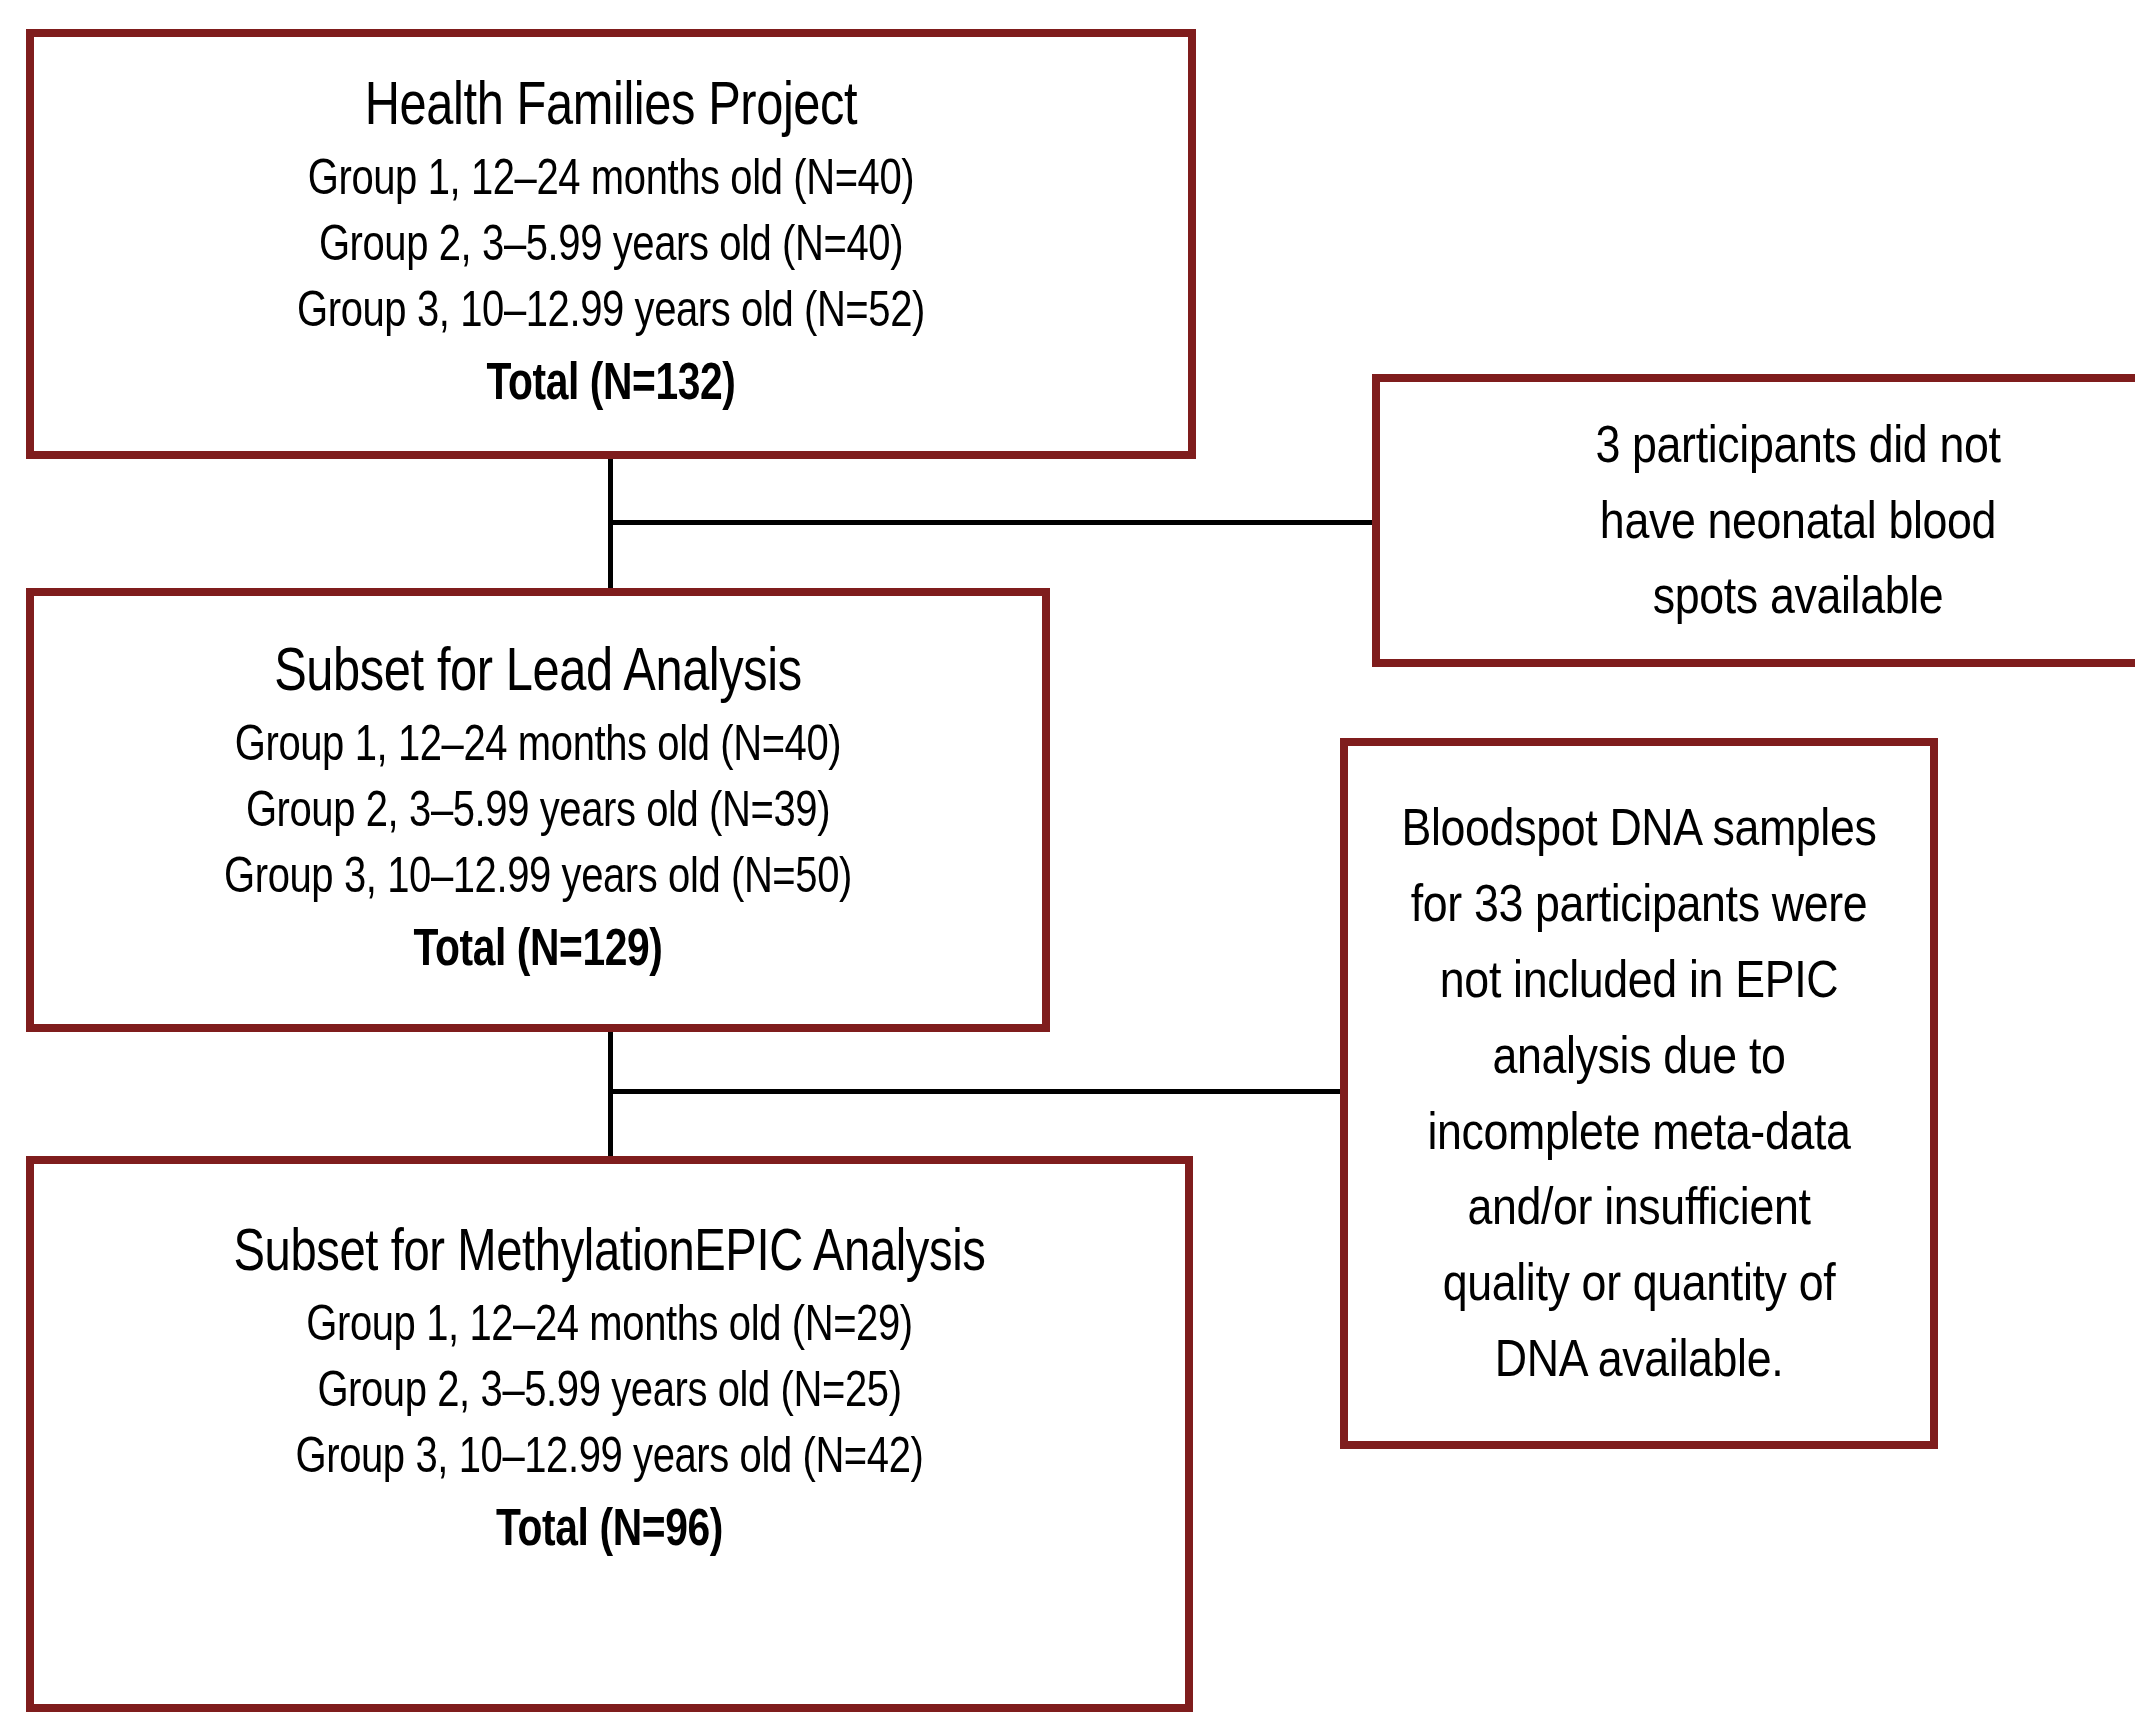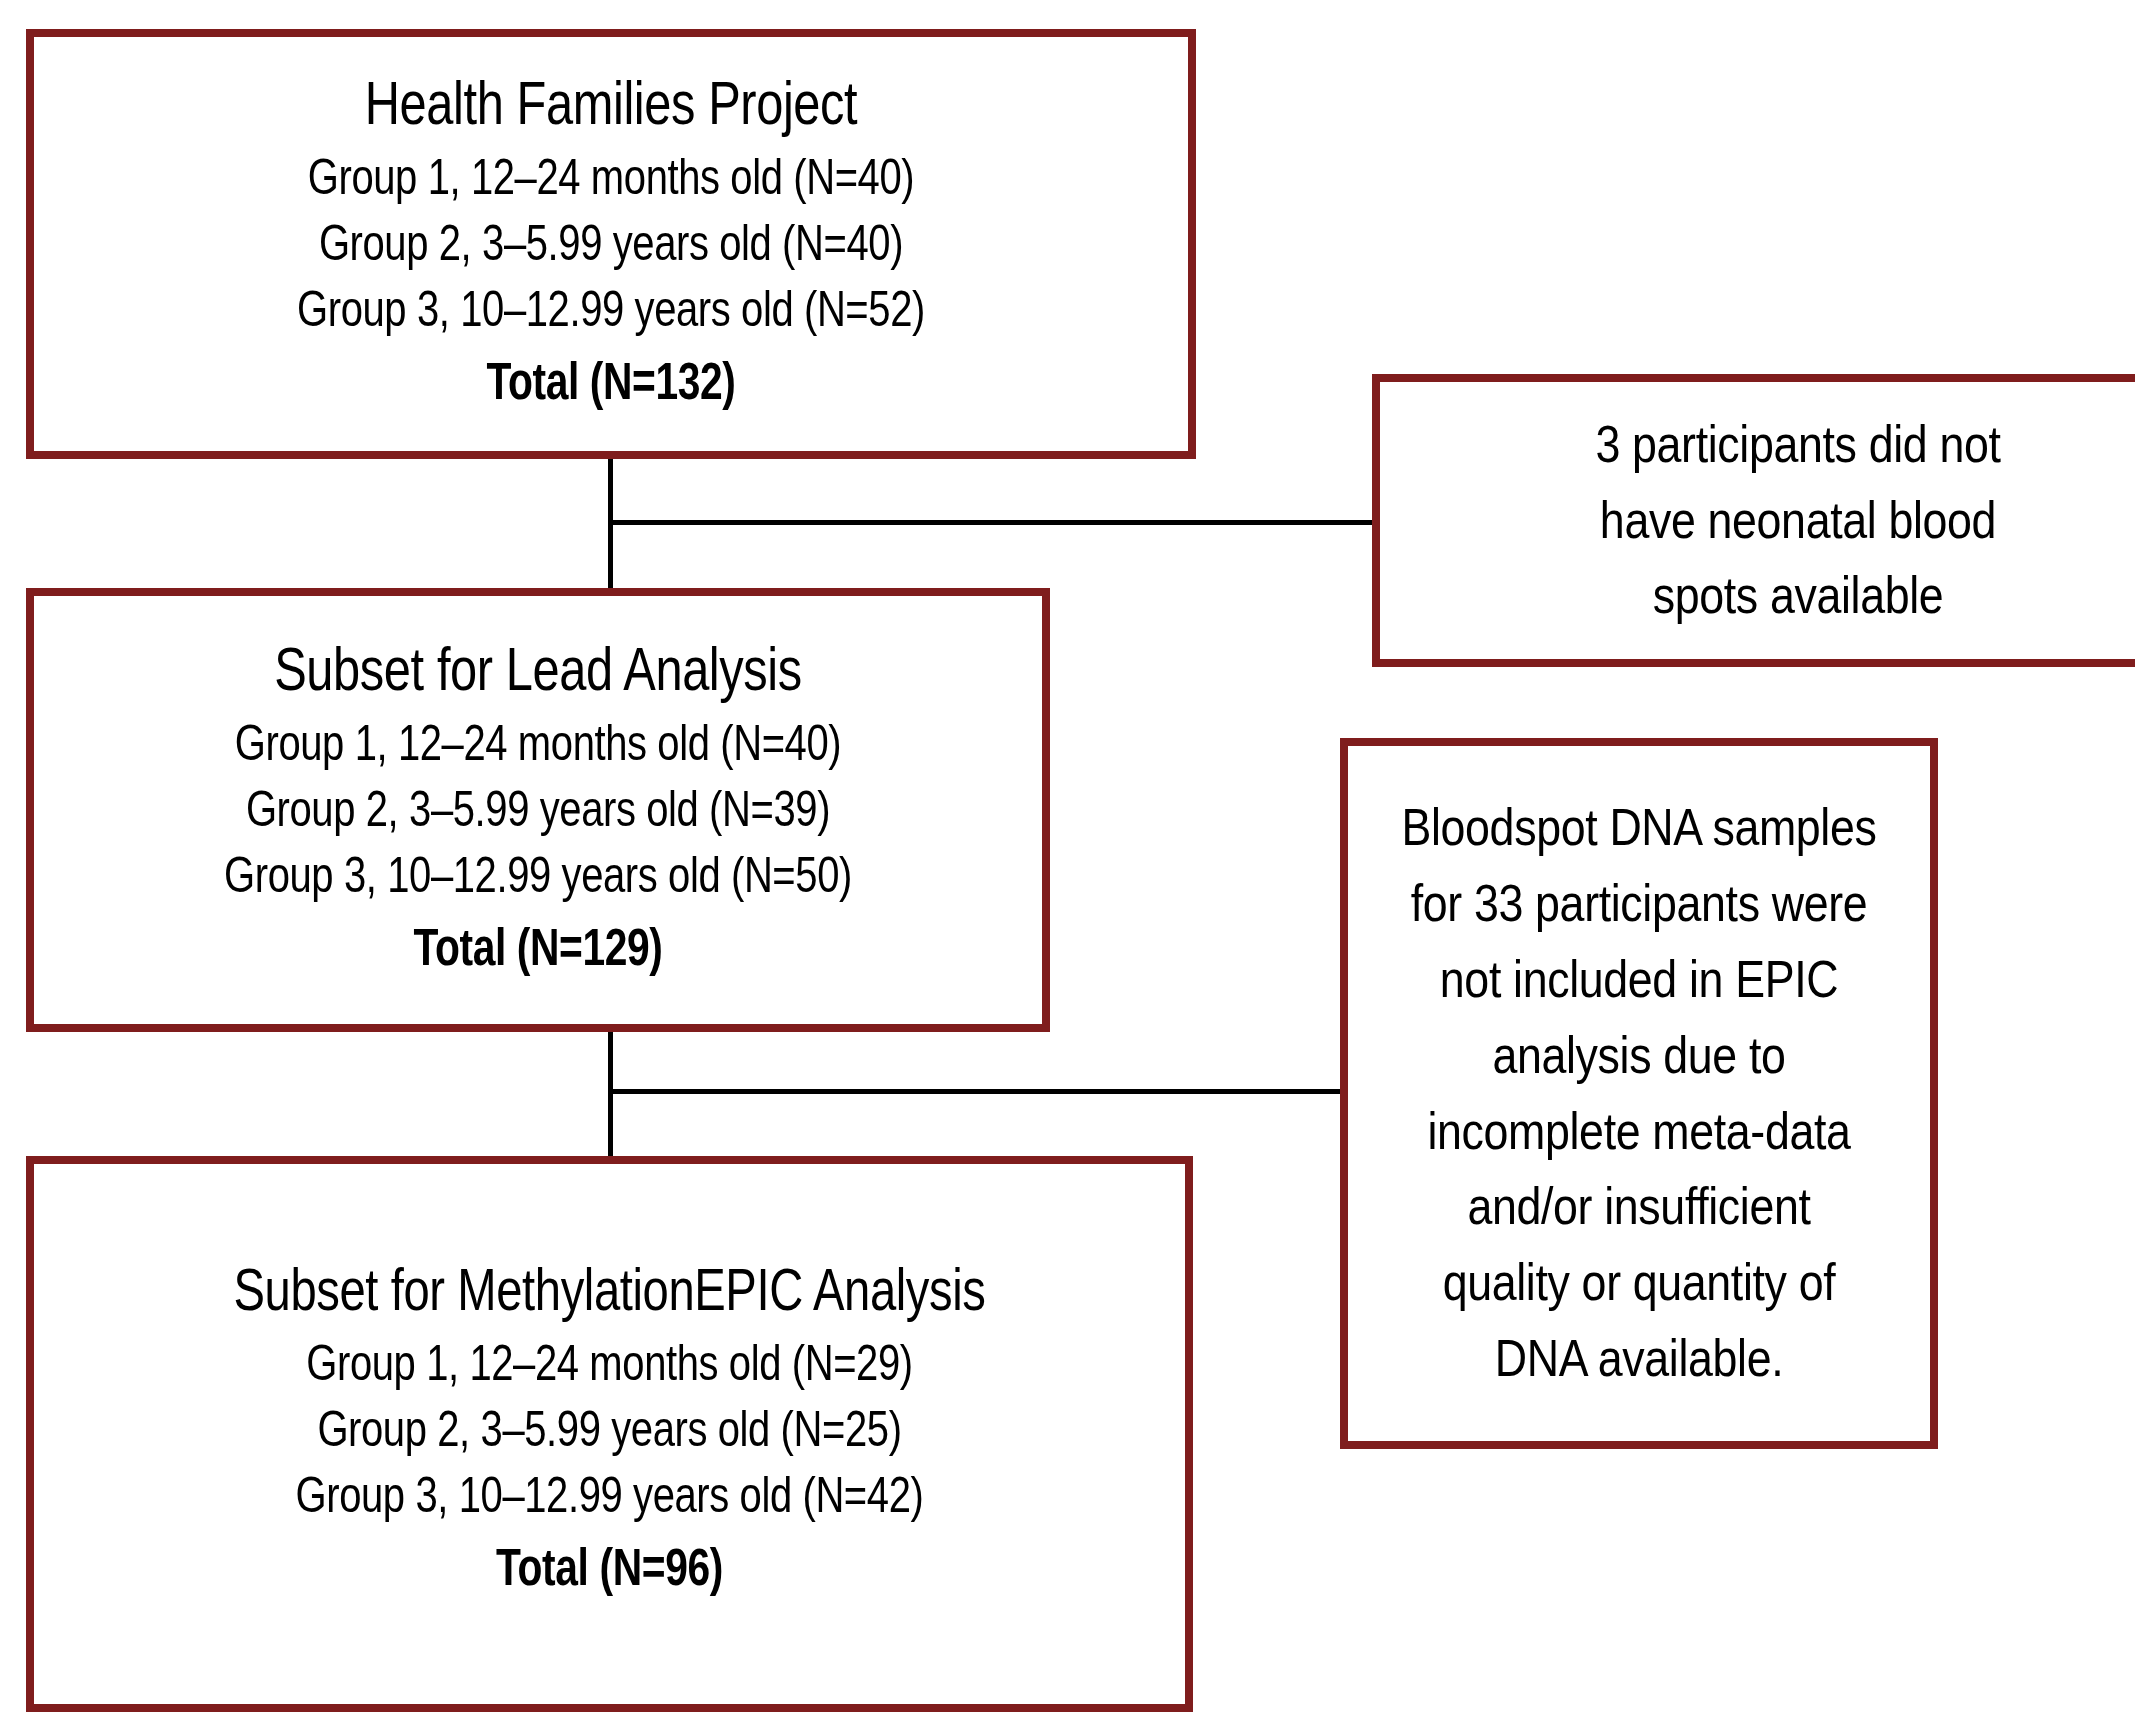--- a/index.html
+++ b/index.html
@@ -108,21 +108,21 @@
   </div>
 
   <div class="box box-main" style="left:26px; top:588px; width:1024px; height:444px;">
     <span class="tline title">Subset for Lead Analysis</span>
     <span class="tline grp">Group 1, 12–24 months old (N=40)</span>
     <span class="tline grp">Group 2, 3–5.99 years old (N=39)</span>
     <span class="tline grp">Group 3, 10–12.99 years old (N=50)</span>
     <span class="tline total">Total (N=129)</span>
   </div>
 
-  <div class="box box-main" style="left:26px; top:1156px; width:1167px; height:556px; justify-content:flex-start; padding-top:95px;">
+  <div class="box box-main" style="left:26px; top:1156px; width:1167px; height:556px; justify-content:flex-start; padding-top:55px;">
     <span class="tline title" style="font-size:59px;">Subset for MethylationEPIC Analysis</span>
     <span class="tline grp">Group 1, 12–24 months old (N=29)</span>
     <span class="tline grp">Group 2, 3–5.99 years old (N=25)</span>
     <span class="tline grp">Group 3, 10–12.99 years old (N=42)</span>
     <span class="tline total">Total (N=96)</span>
   </div>
 
   <div class="box box-side" style="left:1372px; top:374px; width:852px; height:293px;">
     <span class="side-line">3 participants did not</span>
     <span class="side-line">have neonatal blood</span>

